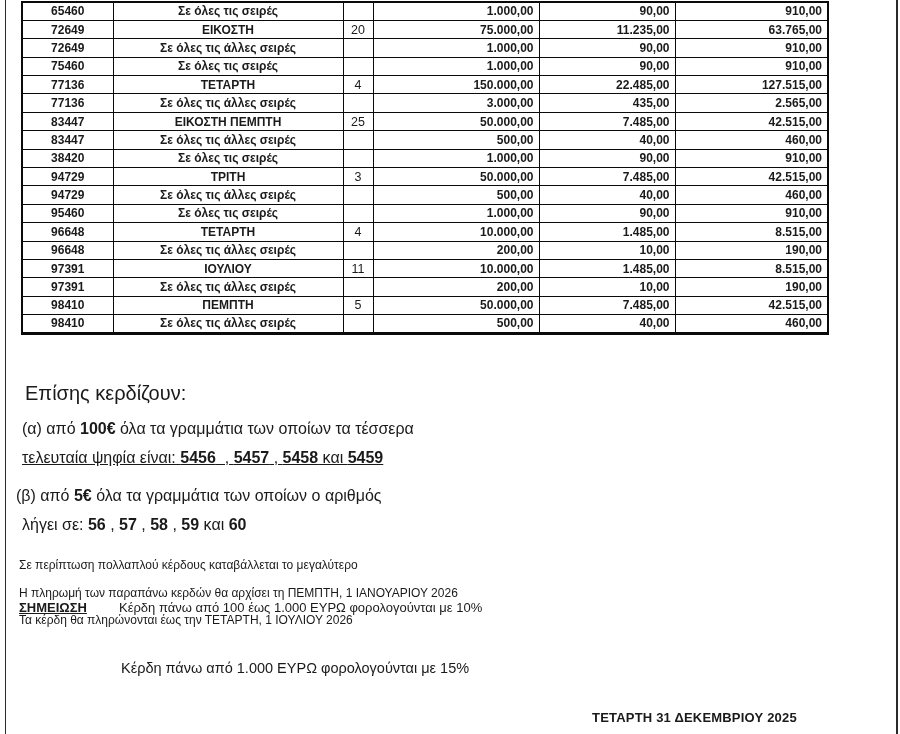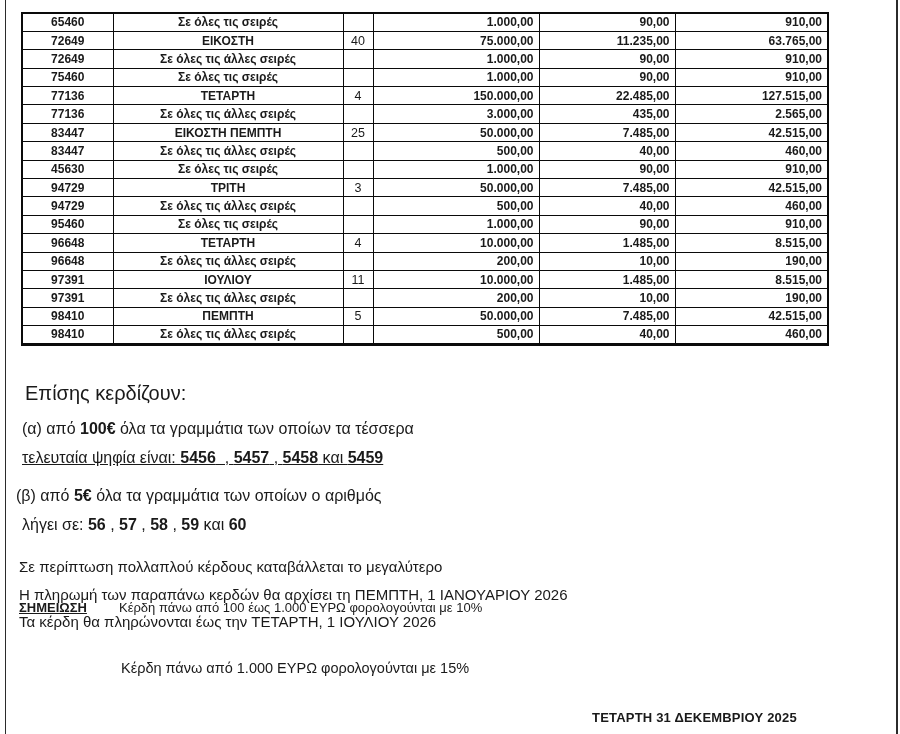--- a/index.html
+++ b/index.html
@@ -6,21 +6,21 @@
   html,body { background:#e8e8e8; }
   .page {
     position:relative; width:900px; height:734px; background:#ffffff;
     font-family:"Liberation Sans", sans-serif; color:#1a1a1a; overflow:hidden;
   }
   .page-edge { position:absolute; top:0; bottom:0; width:1.5px; background:#2b2b2b; }
   .edge-left  { left:4.5px; }
   .edge-right { left:896px; }
 
   table.prize-table {
-    position:absolute; left:21px; top:12px; width:806px;
+    position:absolute; left:21px; top:1px; width:806px;
     border-collapse:collapse; table-layout:fixed;
     border:2px solid #0a0a0a; border-bottom-width:3px;
   }
   .prize-table td {
     border:1.5px solid #0a0a0a; height:18.4px; padding:0 2px;
     font-size:12px; font-weight:bold; line-height:14px;
     vertical-align:middle; text-align:center; overflow:hidden; white-space:nowrap;
   }
   .prize-table td.c2 { font-weight:400; font-size:12.5px; }
   .prize-table td.c3, .prize-table td.c4, .prize-table td.c5 {
@@ -28,21 +28,21 @@
   }
 
   .txt { position:absolute; white-space:pre-wrap; }
   .heading { left:25px; top:382px; font-size:20px; }
   .para { font-size:16px; }
   .pa1 { left:22px; top:420px; }
   .pa2 { left:22px; top:449px;text-decoration:underline; }
   .pb1 { left:16px; top:487px; }
   .pb2 { left:22px; top:516px; }
   .para b { font-weight:bold;text-align:right; }
-  .note { font-size:15px; left:19px; }
+  .note { font-size:12px; left:19px; }
   .n1 { top:558px; }
   .n2 { top:586px; }
   .n3 { top:613px; }
   .simiosi-row { left:19px; top:600px; font-size:13px; display:flex; }
   .simiosi-label { font-weight:bold; text-decoration:underline; width:100px; flex:0 0 100px; }
   .simiosi-line2 { left:121px; top:660px; font-size:14.5px; }
   .footer-date { left:592px; top:710px; font-size:13px; font-weight:bold; letter-spacing:0.2px; }
 </style>
 </head>
 <body>
@@ -66,21 +66,21 @@
           <td class="c0">65460</td>
           <td class="c1">Σε όλες τις σειρές</td>
           <td class="c2"></td>
           <td class="c3">1.000,00</td>
           <td class="c4">90,00</td>
           <td class="c5">910,00</td>
         </tr>
         <tr>
           <td class="c0">72649</td>
           <td class="c1">ΕΙΚΟΣΤΗ</td>
-          <td class="c2">40</td>
+          <td class="c2">20</td>
           <td class="c3">75.000,00</td>
           <td class="c4">11.235,00</td>
           <td class="c5">63.765,00</td>
         </tr>
         <tr>
           <td class="c0">72649</td>
           <td class="c1">Σε όλες τις άλλες σειρές</td>
           <td class="c2"></td>
           <td class="c3">1.000,00</td>
           <td class="c4">90,00</td>
@@ -120,21 +120,21 @@
         </tr>
         <tr>
           <td class="c0">83447</td>
           <td class="c1">Σε όλες τις άλλες σειρές</td>
           <td class="c2"></td>
           <td class="c3">500,00</td>
           <td class="c4">40,00</td>
           <td class="c5">460,00</td>
         </tr>
         <tr>
-          <td class="c0">45630</td>
+          <td class="c0">38420</td>
           <td class="c1">Σε όλες τις σειρές</td>
           <td class="c2"></td>
           <td class="c3">1.000,00</td>
           <td class="c4">90,00</td>
           <td class="c5">910,00</td>
         </tr>
         <tr>
           <td class="c0">94729</td>
           <td class="c1">ΤΡΙΤΗ</td>
           <td class="c2">3</td>

